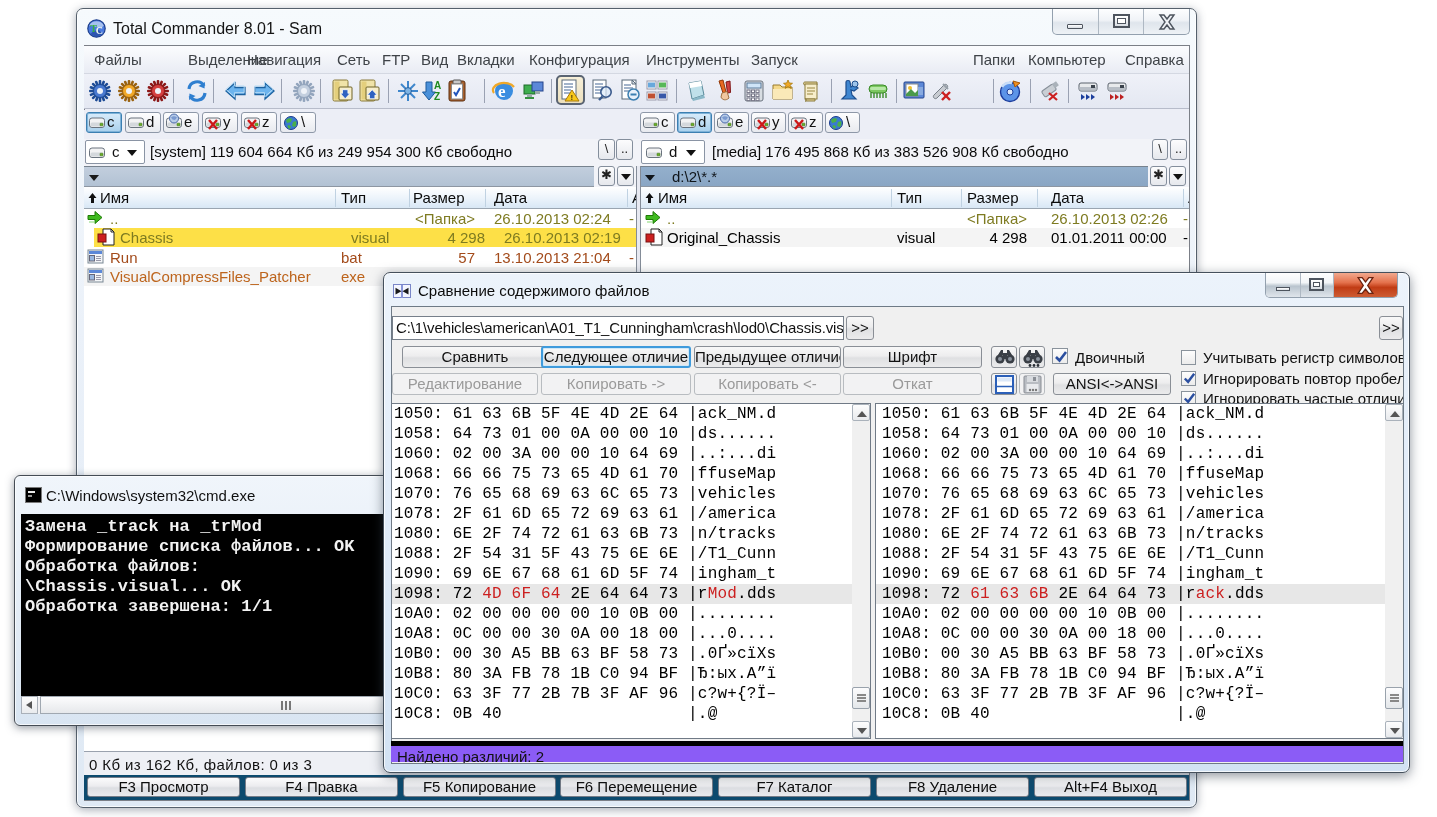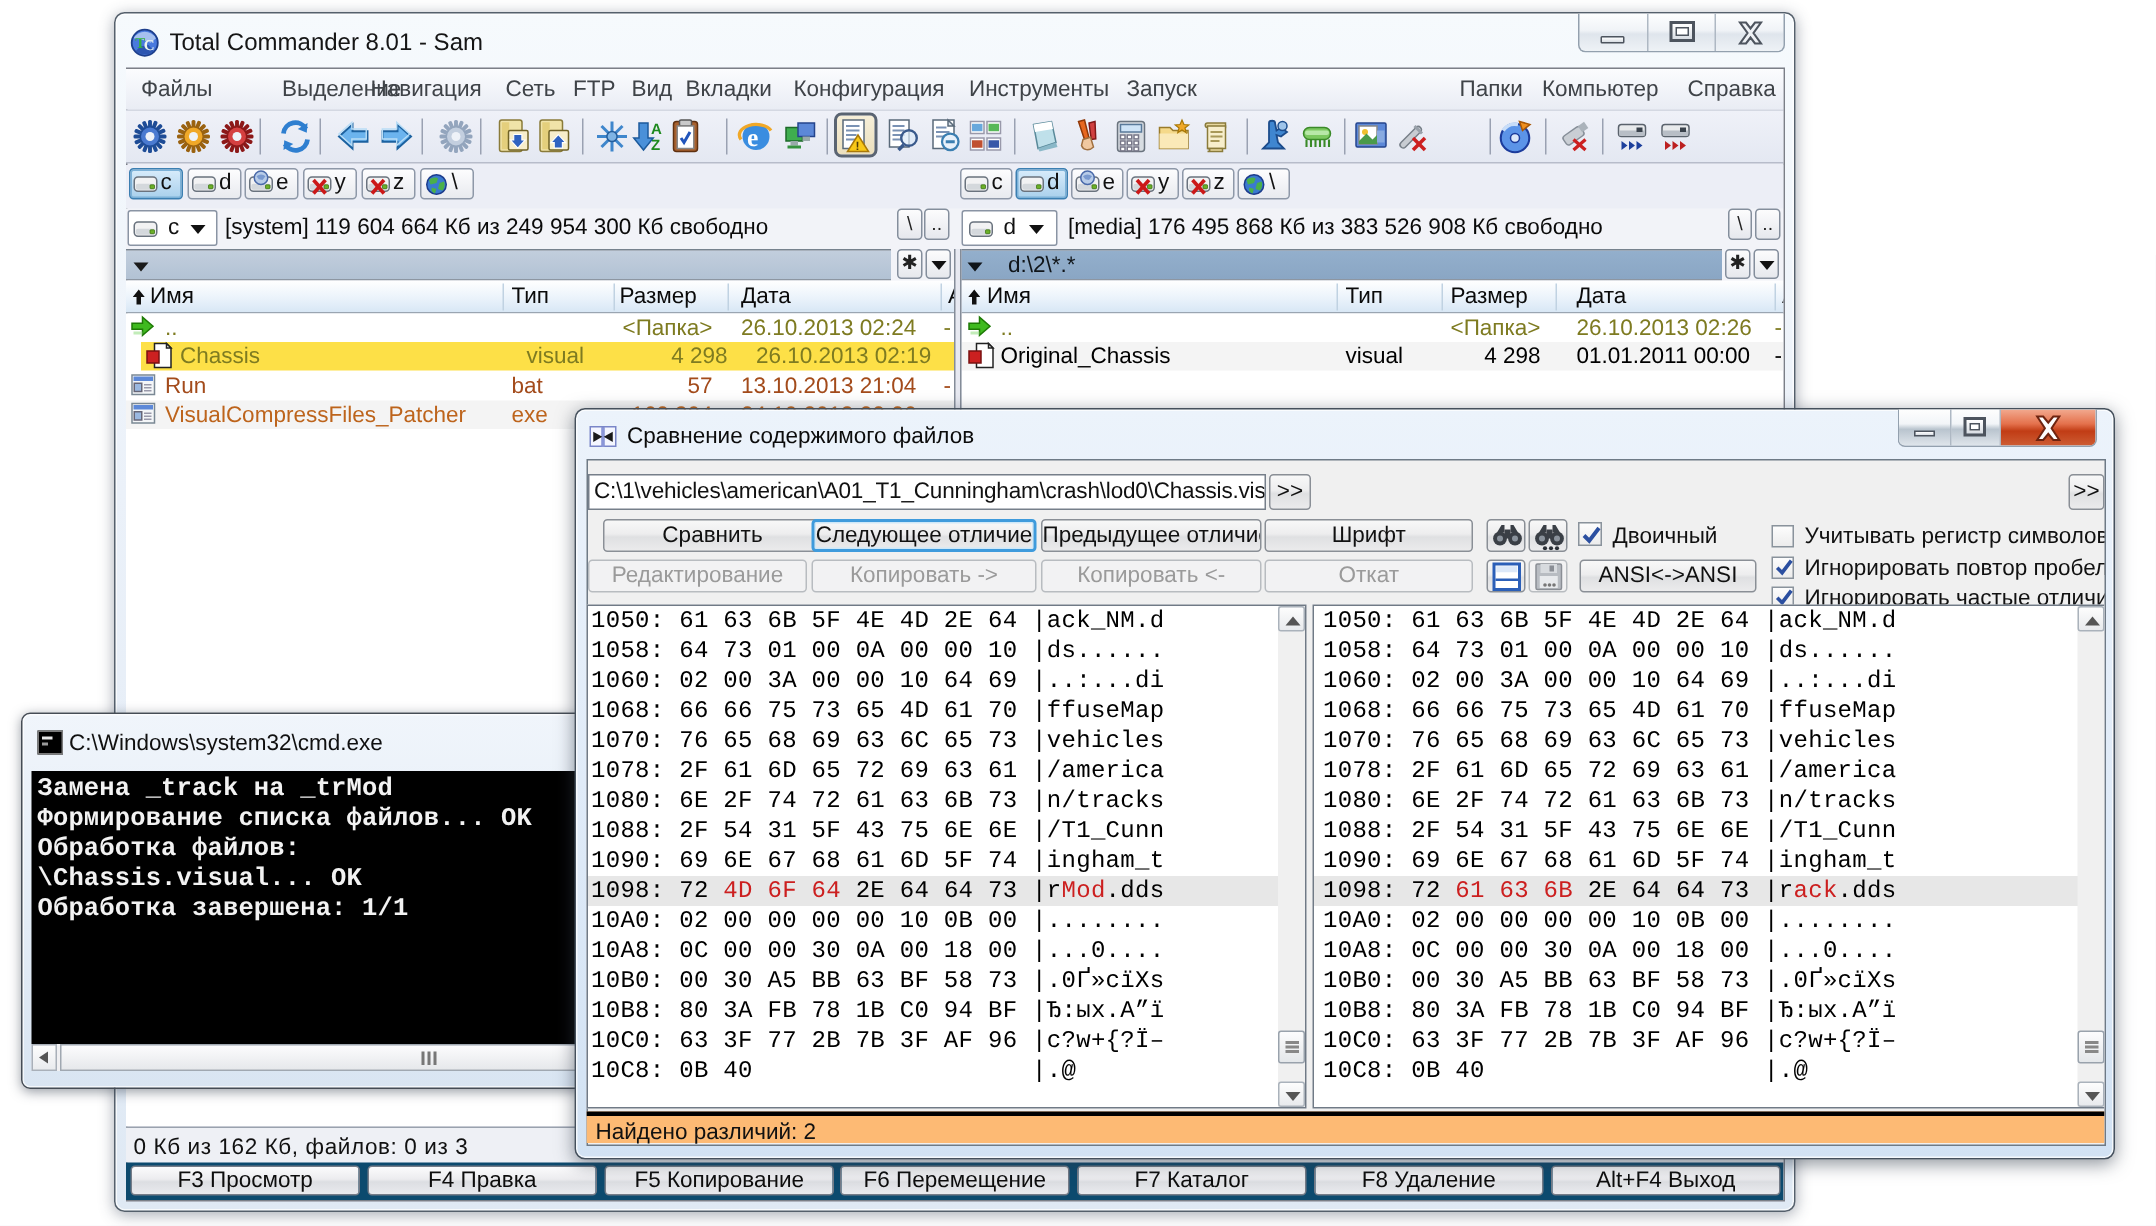--- a/index.html
+++ b/index.html
@@ -49,21 +49,21 @@
 .dbtn2.foc{border:2px solid #3f9bdc;box-shadow:inset 0 0 0 1px #cfe8f8;line-height:18px;}
 .chk{position:absolute;width:16px;height:16px;background:linear-gradient(180deg,#fdfdfd,#ececec);border:1px solid #8a939c;}
 .chklabel{position:absolute;font-size:15px;color:#111;white-space:nowrap;}
 .hexpane{position:absolute;top:96px;height:336px;border:1px solid #707a86;background:#fff;}
 .hex{position:absolute;font-family:"Liberation Mono",monospace;font-size:16px;line-height:20px;letter-spacing:0.2px;color:#000;white-space:pre;}
 .hex .red{color:#cc1f1f;}
 .hlrow{position:absolute;background:#e7e7e7;height:20px;}
 .sb{position:absolute;width:18px;background:#f0f0f0;}
 .sbbtn{position:absolute;left:0;width:18px;height:17px;background:linear-gradient(180deg,#fdfdfd,#e8eaed);border:1px solid #aab2bb;border-radius:2px;}
 .sbthumb{position:absolute;left:0;width:18px;height:22px;background:linear-gradient(180deg,#fcfcfd,#e4e7ea);border:1px solid #99a2ac;border-radius:2px;}
-#dstatus{position:absolute;left:0;top:434px;width:1012px;height:21px;background:#fdba74;border-top:3px solid #000000;font-size:15px;color:#111;}
+#dstatus{position:absolute;left:0;top:434px;width:1012px;height:21px;background:#8b5cf6;border-top:5px solid #000000;font-size:15px;color:#111;}
 .tri{width:0;height:0;position:absolute;}
 svg{position:absolute;overflow:visible;}
 </style>
 </head>
 <body>
 <div class="win" id="tc">
   <div class="abs" style="left:36px;top:11px;font-size:16px;color:#151515;">Total Commander 8.01 - Sam</div>
   <svg class="abs" style="left:10px;top:10px" width="19" height="19" viewBox="0 0 19 19">
     <circle cx="9.5" cy="9.5" r="8.7" fill="#4a7ade"></circle>
     <path d="M2 6.5 A8.7 8.7 0 0 1 17 6.5 L13.5 9.5 L8 7.5 Z" fill="#a5c0ef"></path>

